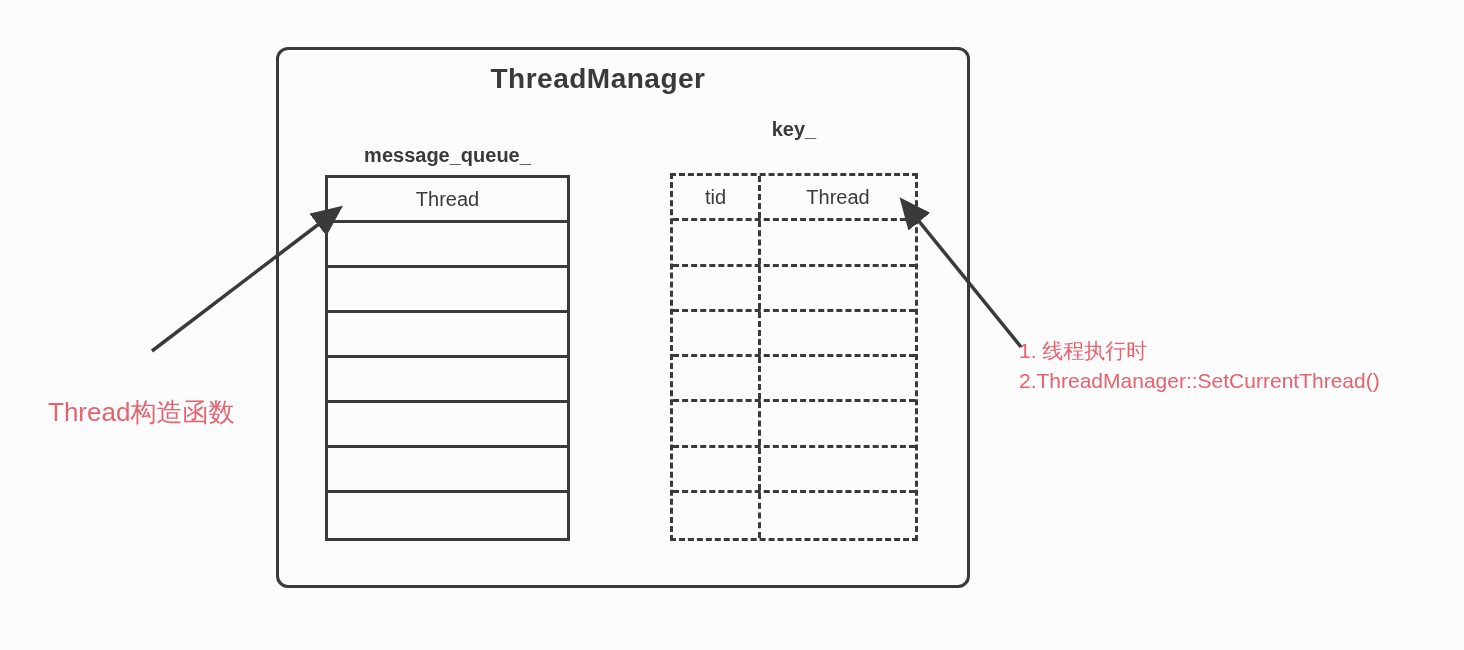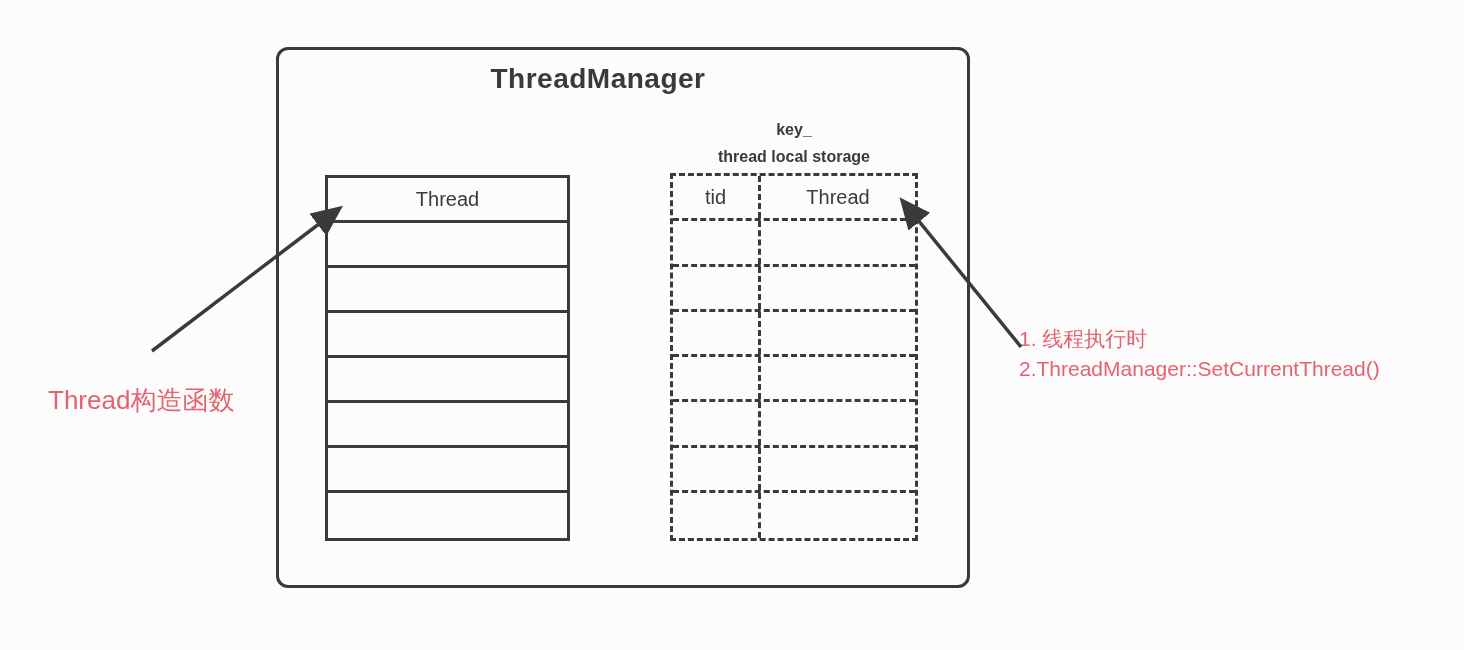--- a/index.html
+++ b/index.html
@@ -64,21 +64,21 @@
     font-size: 20px;
   }
   .mq-table .mq-row:last-child { border-bottom: none; }
 
   
   .tls-label {
     position: absolute;
     left: 640px; top: 116px;
     width: 308px;
     text-align: center;
-    font-size: 16px;
+    font-size: 20px;
     font-weight: 700;
     line-height: 27px;
   }
   .tls-table {
     position: absolute;
     left: 670px; top: 173px;
     width: 248px;
     border: 3px dashed var(--line);
     background: transparent;
   }
@@ -110,21 +110,21 @@
     position: absolute;
     inset: 0;
     width: 1464px;
     height: 650px;
     pointer-events: none;
     color: var(--line);
     z-index: 5;
   }
 
   
-  .note { color: var(--annotation); position: absolute; }
+  .note { color: var(--annotation); position: absolute; margin-top: 12px; }
   .note-left {
     left: 48px; top: 383px;
     font-size: 26px;
   }
   .note-right {
     left: 1019px; top: 324px;
     font-size: 21px;
     line-height: 30px;
   }
 
@@ -137,36 +137,36 @@
   }
 </style>
 </head>
 <body>
 
 <div class="canvas">
 
   <div class="tm-box"></div>
   <div class="tm-title">ThreadManager</div>
 
+  <div class="mq-label">message_queue_</div>
   <div class="mq-table">
     <div class="mq-row">Thread</div>
     <div>
       <div class="mq-row"></div>
     <div class="mq-row"></div>
         <div class="mq-row"></div>
         <div class="mq-row"></div>
         <div class="mq-row"></div>
         <div class="mq-row"></div>
         <div class="mq-row"></div>
       </div>
   </div>
 
   <div class="tls-label">
     <div>key_</div>
-    <div>thread local storage</div>
   </div>
   <div class="tls-table">
     <div class="tls-row">
       <div class="tls-cell-tid">tid</div>
       <div class="tls-cell-thread">Thread</div>
     </div>
     <div>
       <div class="tls-row">
         <div class="tls-cell-tid"></div>
         <div class="tls-cell-thread"></div>

